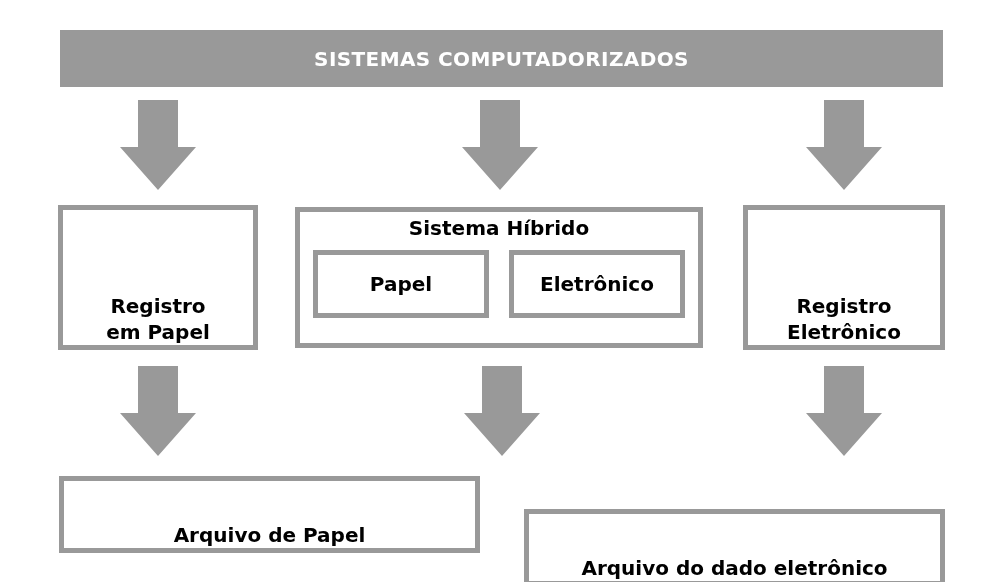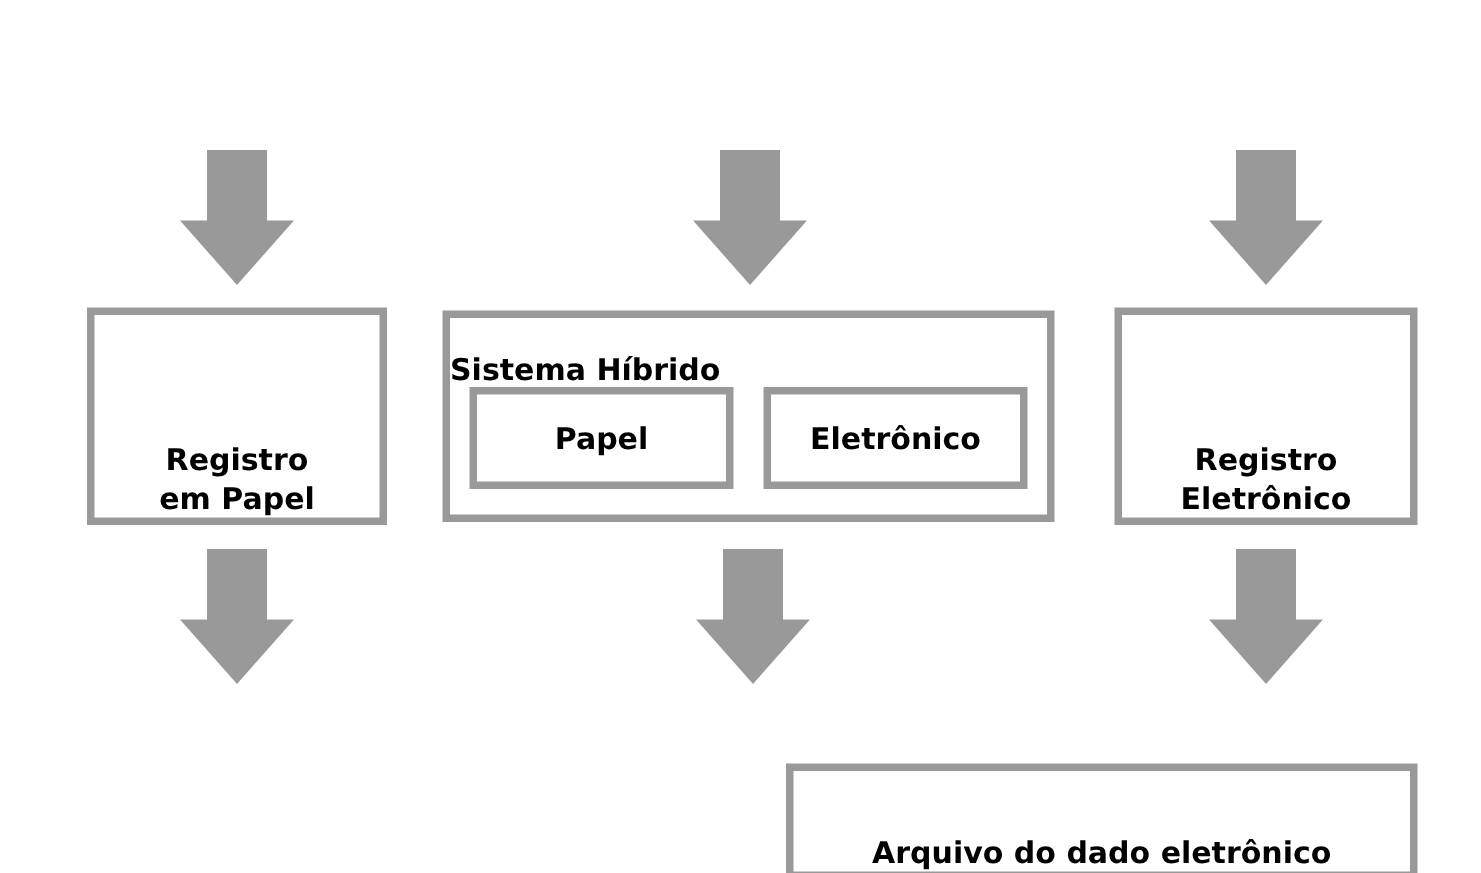--- a/index.html
+++ b/index.html
@@ -58,30 +58,32 @@
     position: absolute;
     left: 295px;
     top: 207px;
     width: 408px;
     height: 141px;
     background: #ffffff;
     border: 5px solid #999999;
     box-sizing: border-box;
   }
   .hybrid-title {
-    margin-top: 22px;
+    margin-top: 4px;
+    text-align: center;
     color: #000000;
     font-size: 20px;
     font-weight: bold;
   }
   .hybrid-row {
     display: flex;
     justify-content: center;
     gap: 20px;
     padding: 0 13px;
+    margin-top: 10px;
   }
   .hybrid-inner {
     flex: 1;
     height: 68px;
     background: #ffffff;
     border: 5px solid #999999;
     box-sizing: border-box;
     display: flex;
     align-items: center;
     justify-content: center;
@@ -100,20 +102,23 @@
   .arrow-r1-right  { left: 806px; top: 100px; }
   .arrow-r2-left   { left: 120px; top: 366px; }
   .arrow-r2-center { left: 464px; top: 366px; }
   .arrow-r2-right  { left: 806px; top: 366px; }
 </style>
 </head>
 <body>
 
 <div class="diagram">
 
+  <div class="banner">
+    <span>SISTEMAS COMPUTADORIZADOS</span>
+  </div>
 
   <svg class="arrow arrow-r1-left" viewBox="0 0 76 90">
     <polygon points="18,0 58,0 58,47 76,47 38,90 0,47 18,47" fill="#999999"></polygon>
   </svg>
   <svg class="arrow arrow-r1-center" viewBox="0 0 76 90">
     <polygon points="18,0 58,0 58,47 76,47 38,90 0,47 18,47" fill="#999999"></polygon>
   </svg>
   <svg class="arrow arrow-r1-right" viewBox="0 0 76 90">
     <polygon points="18,0 58,0 58,47 76,47 38,90 0,47 18,47" fill="#999999"></polygon>
   </svg>
@@ -143,17 +148,20 @@
   <svg class="arrow arrow-r2-left" viewBox="0 0 76 90">
     <polygon points="18,0 58,0 58,47 76,47 38,90 0,47 18,47" fill="#999999"></polygon>
   </svg>
   <svg class="arrow arrow-r2-center" viewBox="0 0 76 90">
     <polygon points="18,0 58,0 58,47 76,47 38,90 0,47 18,47" fill="#999999"></polygon>
   </svg>
   <svg class="arrow arrow-r2-right" viewBox="0 0 76 90">
     <polygon points="18,0 58,0 58,47 76,47 38,90 0,47 18,47" fill="#999999"></polygon>
   </svg>
 
+  <div class="box box-arquivo-papel">
+    <span class="label">Arquivo de Papel</span>
+  </div>
   <div class="box box-arquivo-eletronico">
     <span class="label">Arquivo do dado eletrônico</span>
   </div>
 
 </div>
 
 </body></html>

